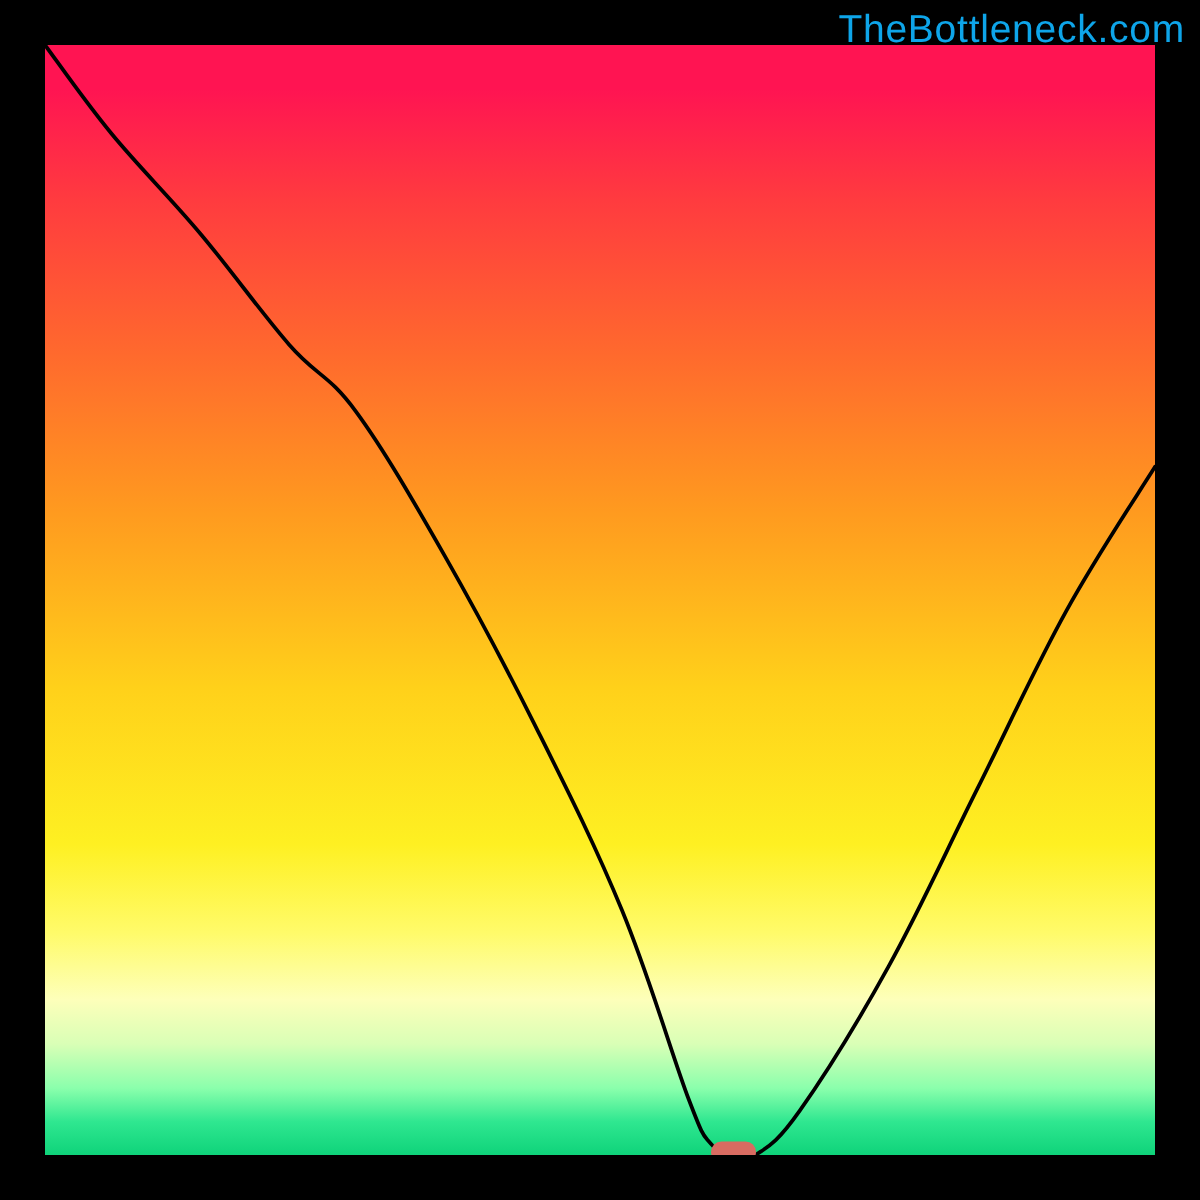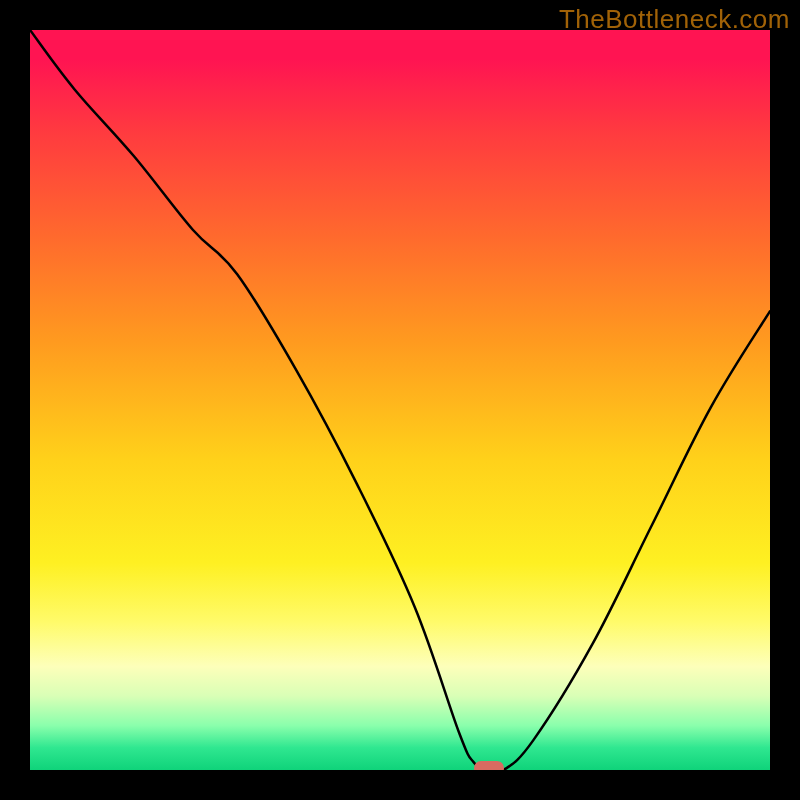--- a/index.html
+++ b/index.html
@@ -14,21 +14,21 @@
   .frame {
     position: relative;
     width: 800px;
     height: 800px;
     background: #000;
   }
   .watermark {
     position: absolute;
     top: 4px;
     right: 10px;
-    color: #a16207;
+    color: #0ea5e9;
     font-size: 26px;
     font-weight: 500;
     letter-spacing: 0.5px;
     z-index: 5;
   }
   .plot-area {
     position: absolute;
     left: 30px;
     top: 30px;
     width: 740px;

